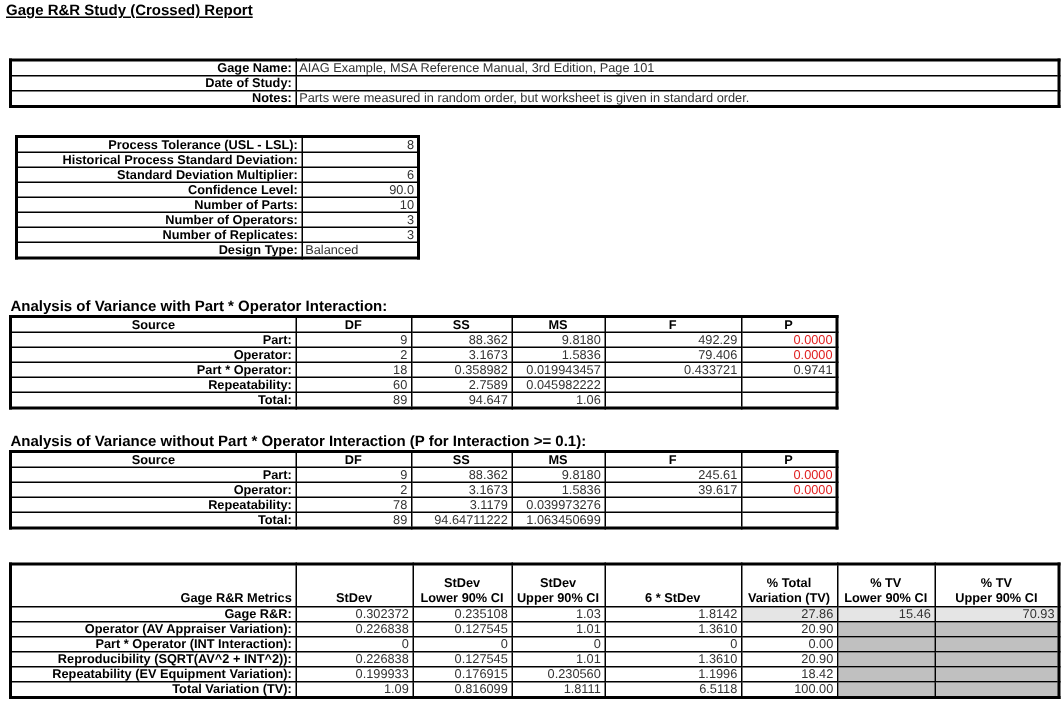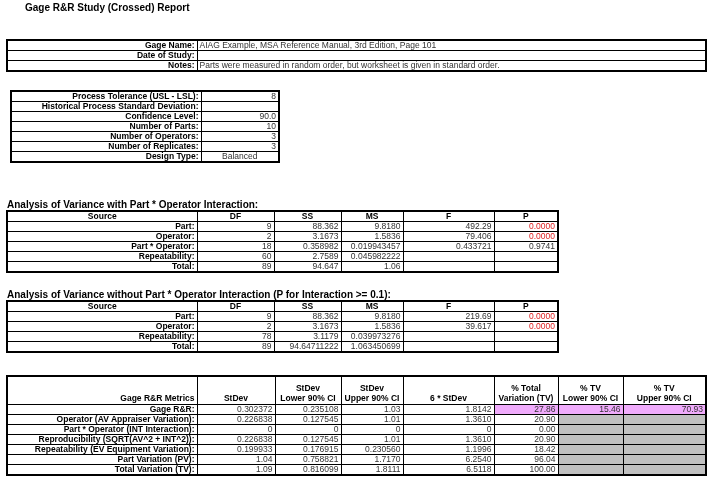--- a/index.html
+++ b/index.html
@@ -1,28 +1,28 @@
 <!DOCTYPE html>
 <html><head>
 <meta charset="utf-8">
 <style>
   html, body { margin:0; padding:0; background:#fff; }
   body { width:708px; height:484px; position:relative; overflow:hidden;
          font-family:"Liberation Sans", sans-serif; font-size:8.5px; color:#000; }
-  .title { position:absolute; left:25px; top:2px; font-weight:bold; font-size:10px; }
+  .title { position:absolute; left:4px; top:2px; font-weight:bold; font-size:10px;text-decoration:underline; }
   .sec-title { position:absolute; left:7px; font-weight:bold; font-size:10px; }
   table { position:absolute; border-collapse:collapse; border:2px solid #000; table-layout:fixed; }
   td, th { border:1px solid #000; padding:0 2px; height:9px; line-height:9px; white-space:nowrap; overflow:hidden; }
   th { font-weight:bold; text-align:center; }
   td.lbl { font-weight:bold; text-align:right; }
   td.num { text-align:right; color:#333; }
   td.txt { text-align:left; color:#333;margin-top:42px; }
-  td.ctr { text-align:center; color:#333; }
+  td.ctr { color:#333; }
   td.red { color:#e02020;margin-left:21px; }
-  td.hl { background:#f0abfc; }
+  td.hl { background:#e5e5e5; }
   td.gray { background:#c0c0c0; }
   .metrics th { line-height:10px; vertical-align:bottom; padding-bottom:1px; }
 </style>
 </head>
 <body>
 
 <div class="title">Gage R&amp;R Study (Crossed) Report</div>
 
 <table style="left:6px; top:39px; width:699px;">
   <colgroup>
@@ -51,20 +51,24 @@
       <col style="width:78px">
     </colgroup>
   <tbody>
     <tr>
         <td class="lbl">Process Tolerance (USL - LSL):</td>
         <td class="num">8</td>
       </tr>
     <tr>
         <td class="lbl">Historical Process Standard Deviation:</td>
         <td class="num"></td>
+      </tr>
+    <tr>
+        <td class="lbl">Standard Deviation Multiplier:</td>
+        <td class="num">6</td>
       </tr>
     <tr>
         <td class="lbl">Confidence Level:</td>
         <td class="num">90.0</td>
       </tr>
     <tr>
         <td class="lbl">Number of Parts:</td>
         <td class="num">10</td>
       </tr>
     <tr>
@@ -165,21 +169,21 @@
       <th>F</th>
       <th>P</th>
     </tr>
   </thead>
   <tbody>
     <tr>
       <td class="lbl">Part:</td>
       <td class="num">9</td>
       <td class="num">88.362</td>
       <td class="num">9.8180</td>
-      <td class="num">219.69</td>
+      <td class="num">245.61</td>
       <td class="num red">0.0000</td>
     </tr>
     <tr>
       <td class="lbl">Operator:</td>
       <td class="num">2</td>
       <td class="num">3.1673</td>
       <td class="num">1.5836</td>
       <td class="num">39.617</td>
       <td class="num red">0.0000</td>
     </tr>
@@ -270,30 +274,20 @@
       <td class="lbl">Repeatability (EV Equipment Variation):</td>
       <td class="num">0.199933</td>
       <td class="num">0.176915</td>
       <td class="num">0.230560</td>
       <td class="num">1.1996</td>
       <td class="num">18.42</td>
       <td class="num gray"></td>
       <td class="num gray"></td>
     </tr>
     <tr>
-      <td class="lbl">Part Variation (PV):</td>
-      <td class="num">1.04</td>
-      <td class="num">0.758821</td>
-      <td class="num">1.7170</td>
-      <td class="num">6.2540</td>
-      <td class="num">96.04</td>
-      <td class="num gray"></td>
-      <td class="num gray"></td>
-    </tr>
-    <tr>
       <td class="lbl">Total Variation (TV):</td>
       <td class="num">1.09</td>
       <td class="num">0.816099</td>
       <td class="num">1.8111</td>
       <td class="num">6.5118</td>
       <td class="num">100.00</td>
       <td class="num gray"></td>
       <td class="num gray"></td>
     </tr>
   </tbody>

